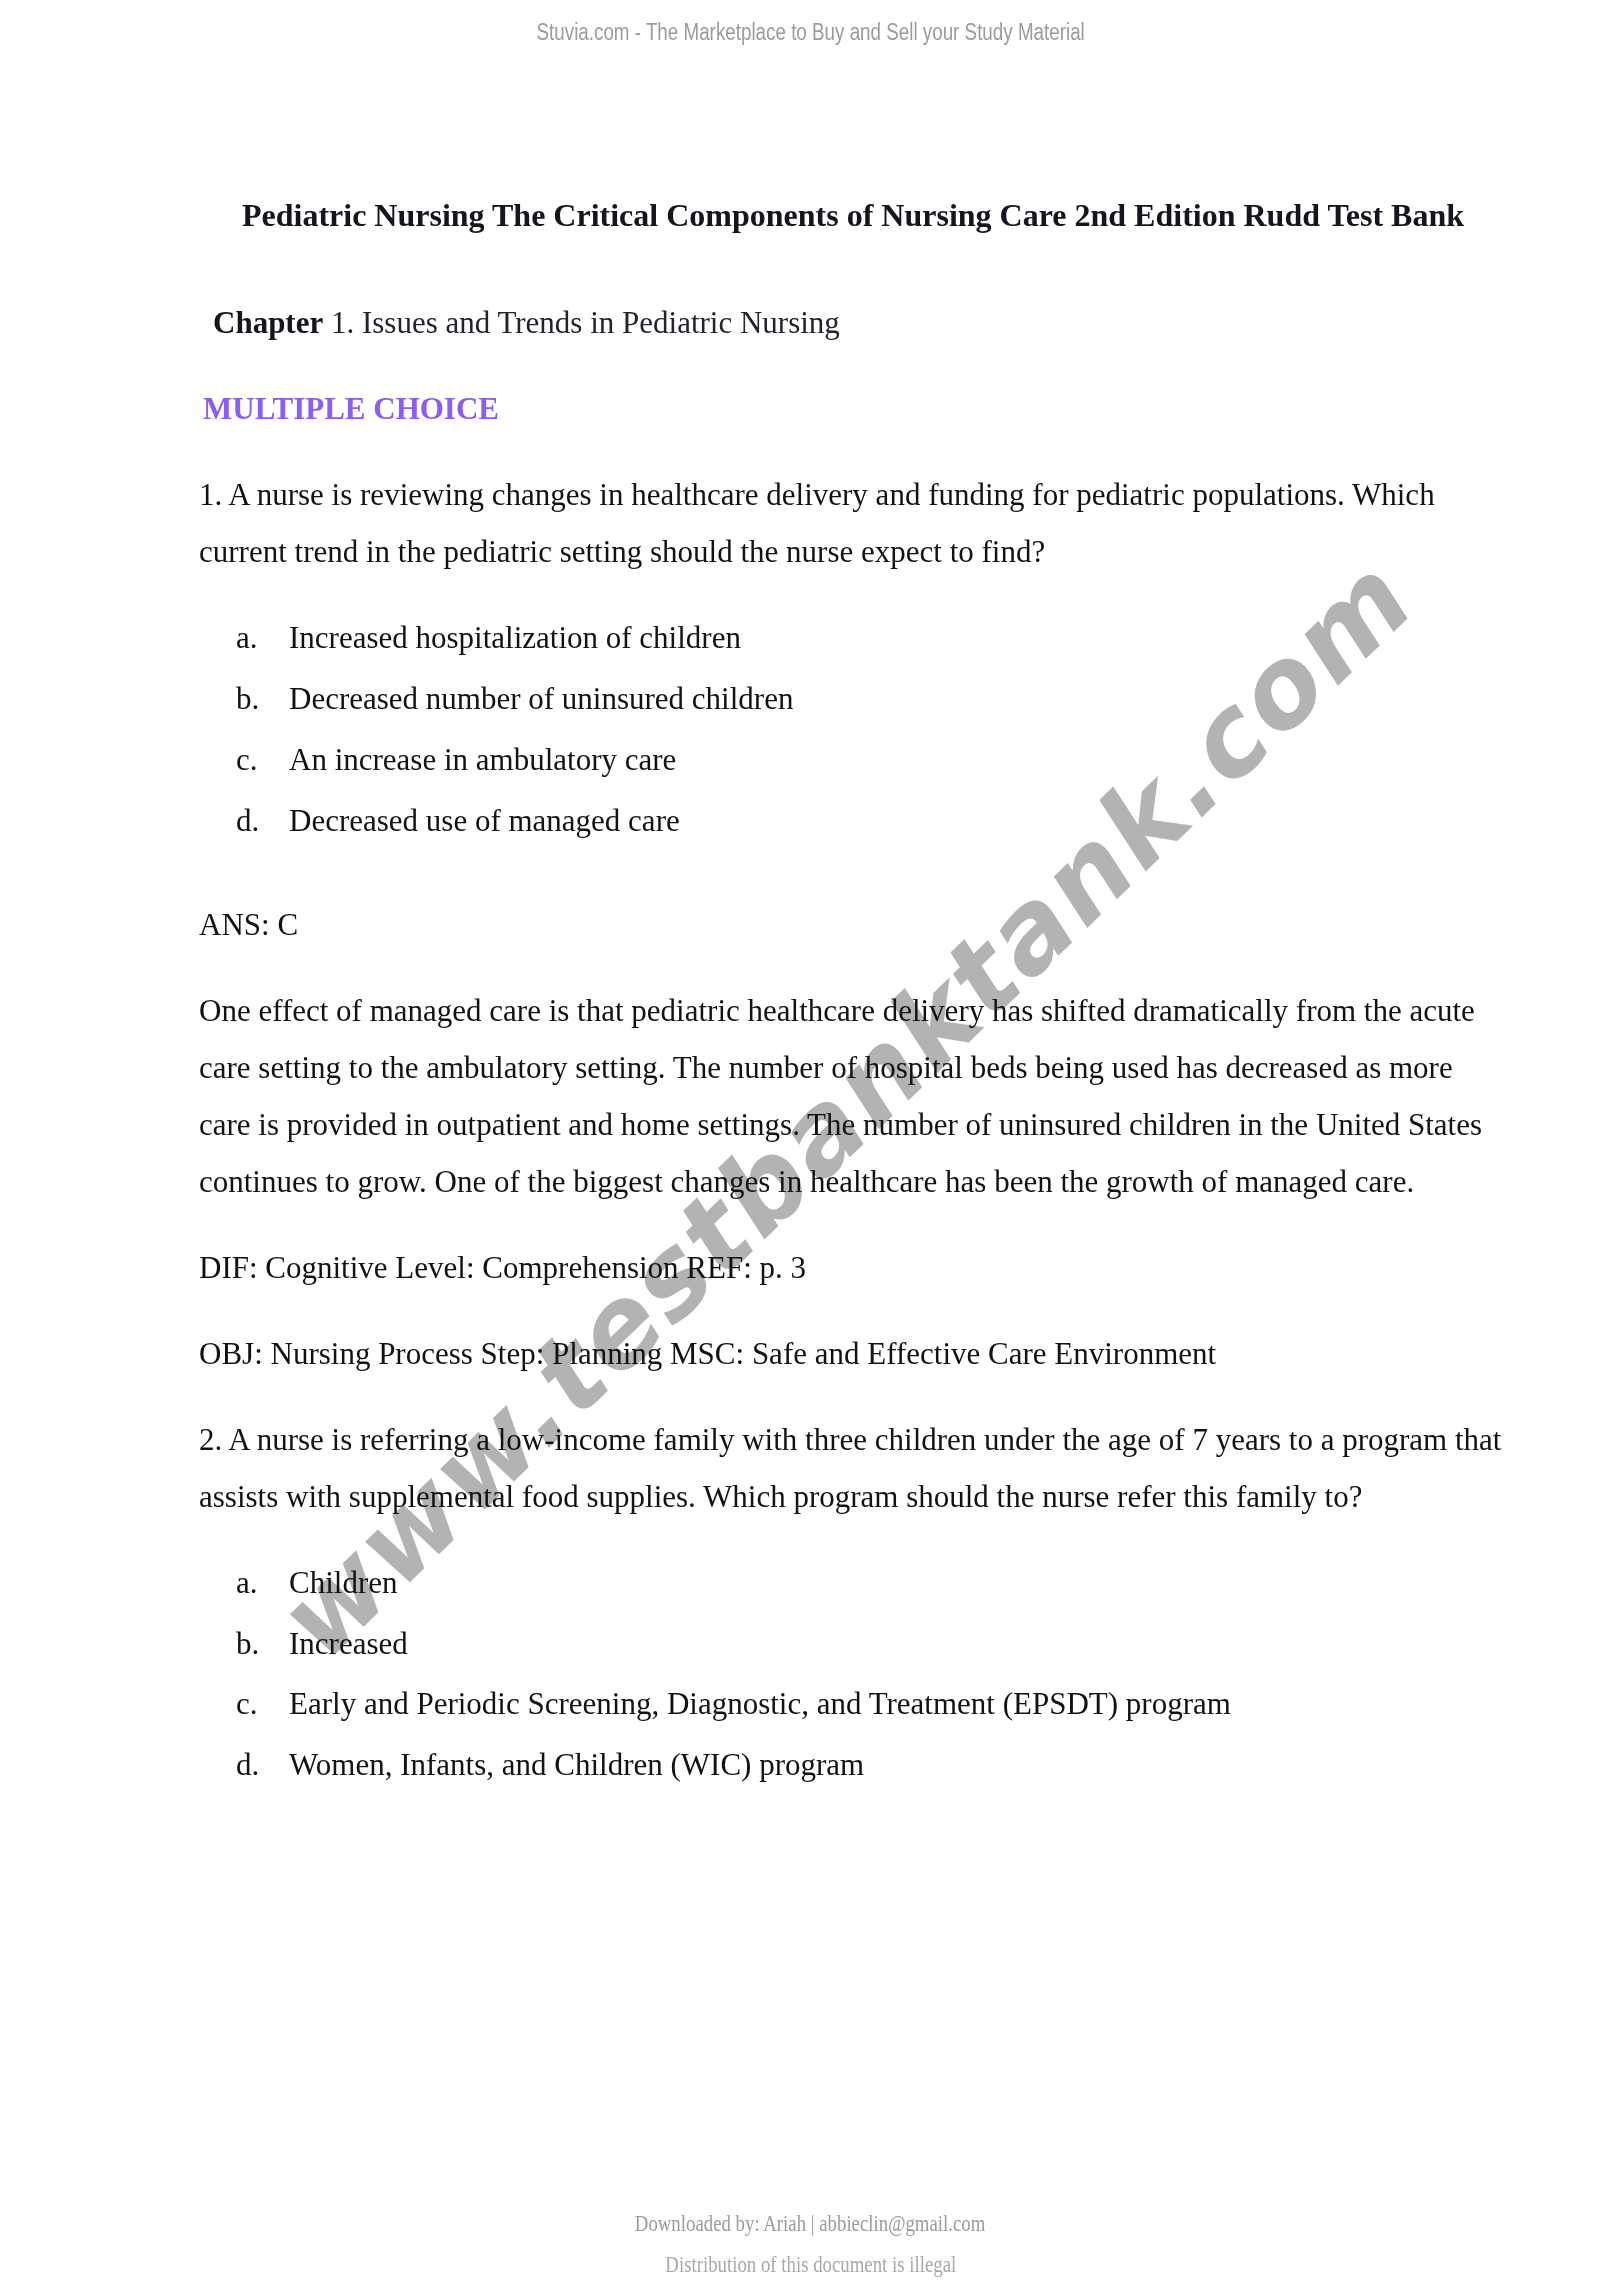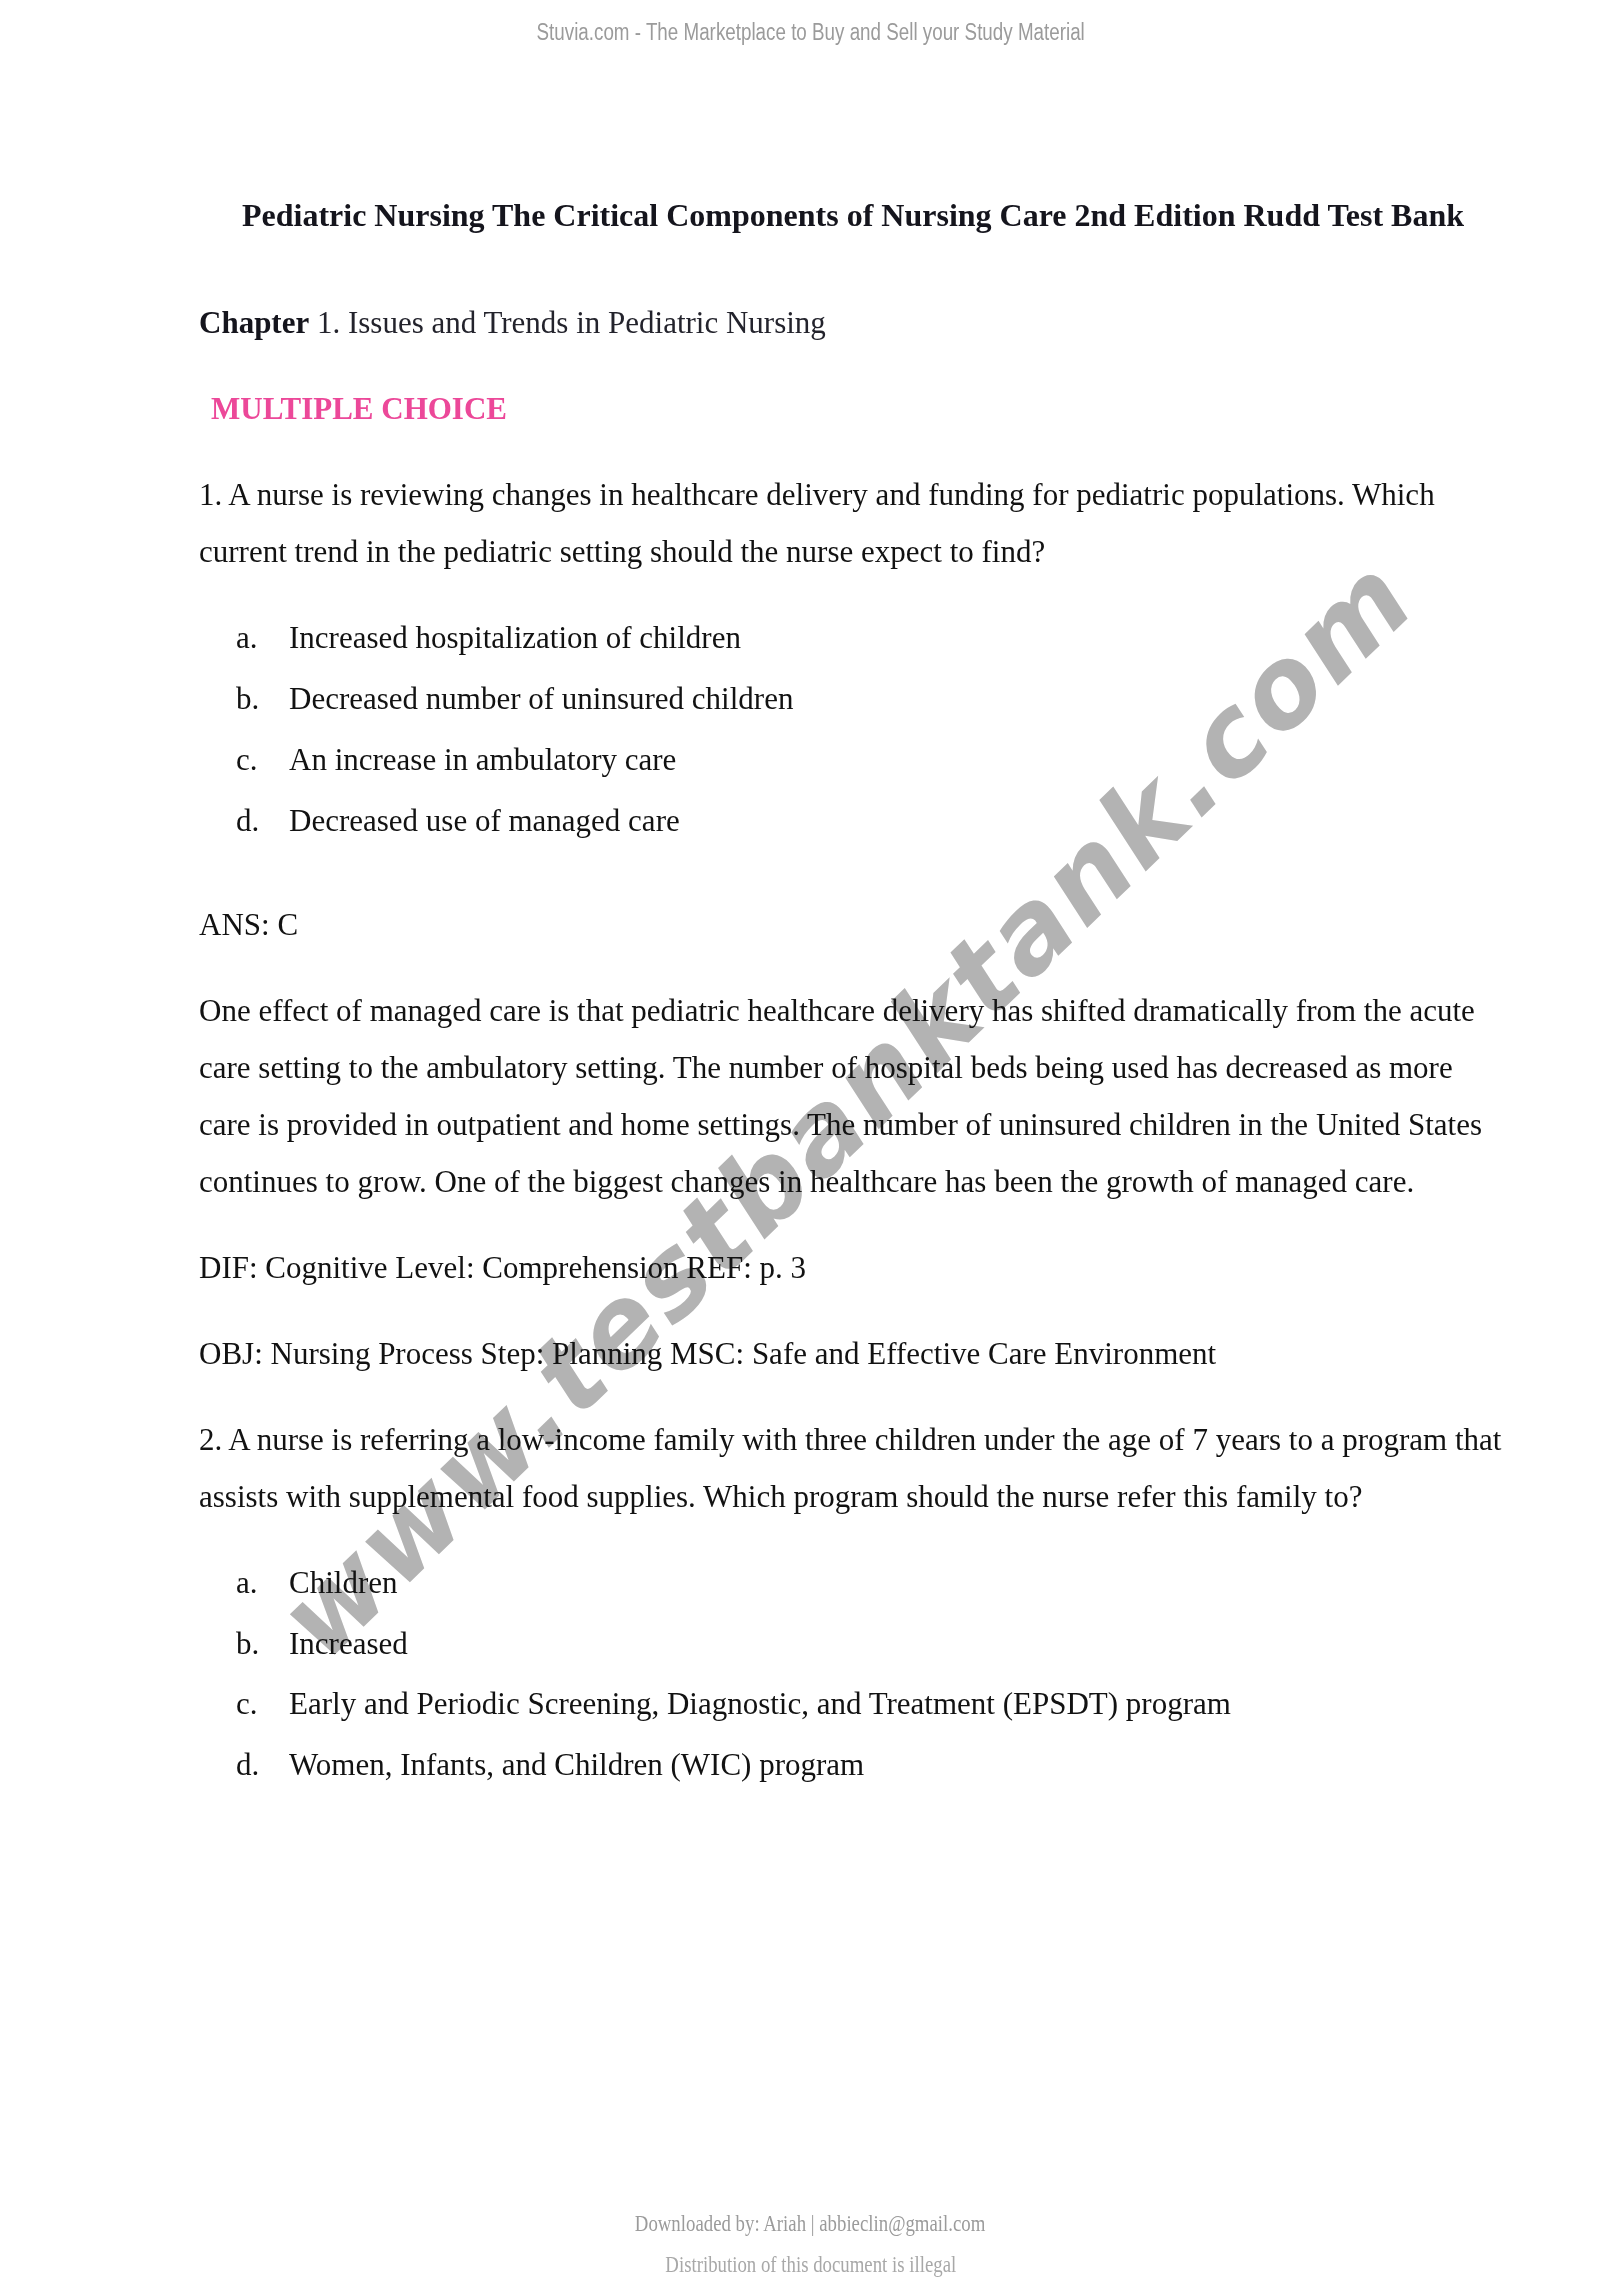--- a/index.html
+++ b/index.html
@@ -59,28 +59,28 @@
   .doc-title {
     font-weight: bold;
     font-size: 32px;
     line-height: 39px;
     text-align: center;
     margin: 0 0 59px 0;
     color: #15151d;
     font-family: Liberation Serif, serif;
   }
   .chapter {
-    margin: 0 0 29px 0;
+    margin: 0 0 29px 14px;
     color: #23232c;
   }
   .chapter .bold { font-weight: bold; color: #15151d; }
   .mc-heading {
     font-weight: bold;
-    margin: 0 0 29px 12px;
-    color: #ec4899;
+    margin: 0 0 29px 4px;
+    color: #8b5cf6;
   }
   p.block { margin: 0 0 29px 0; }
   .options { margin: 0 0 47px 0; }
   .option { padding-left: 37px; margin-bottom: 3.9px; }
   .opt-letter { display: inline-block; width: 53px; }
   .ftr {
     position: absolute;
     top: 2203px;
     left: 0;
     width: 100%;

